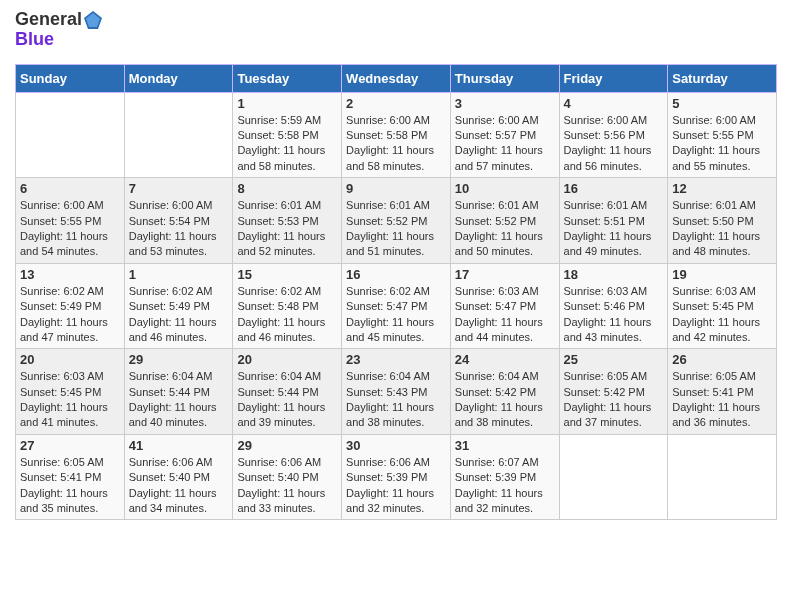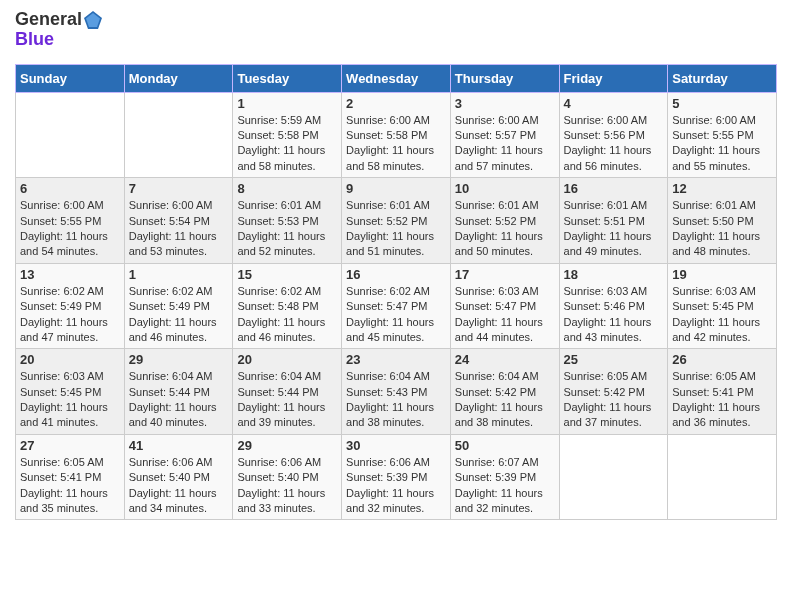--- a/index.html
+++ b/index.html
@@ -220,20 +220,20 @@
         </td>
         <td>
           <span class="day-num">29</span>
           <div class="day-info">Sunrise: 6:06 AM<br>Sunset: 5:40 PM<br>Daylight: 11 hours and 33 minutes.</div>
         </td>
         <td>
           <span class="day-num">30</span>
           <div class="day-info">Sunrise: 6:06 AM<br>Sunset: 5:39 PM<br>Daylight: 11 hours and 32 minutes.</div>
         </td>
         <td>
-          <span class="day-num">50</span>
+          <span class="day-num">31</span>
           <div class="day-info">Sunrise: 6:07 AM<br>Sunset: 5:39 PM<br>Daylight: 11 hours and 32 minutes.</div>
         </td>
         <td class="empty-cell"></td>
         <td class="empty-cell"></td>
       </tr>
     </tbody>
 </table>
 
 </body></html>

